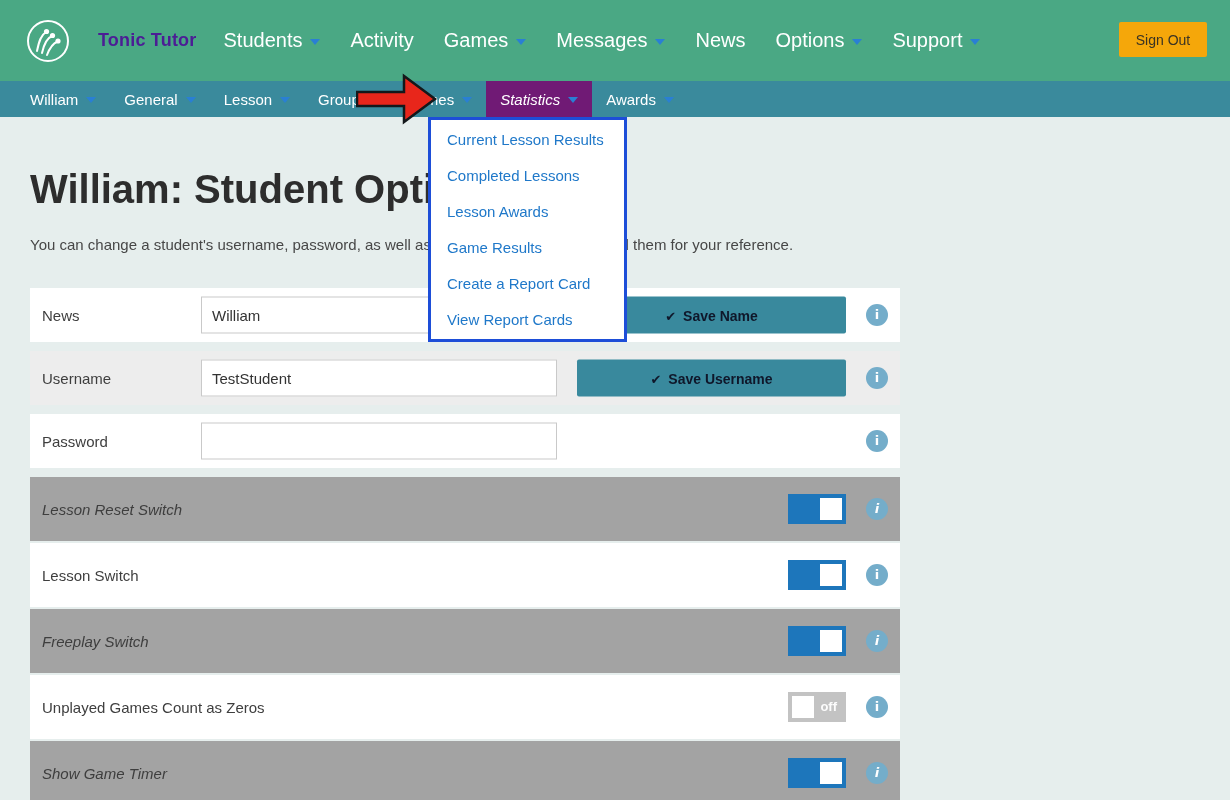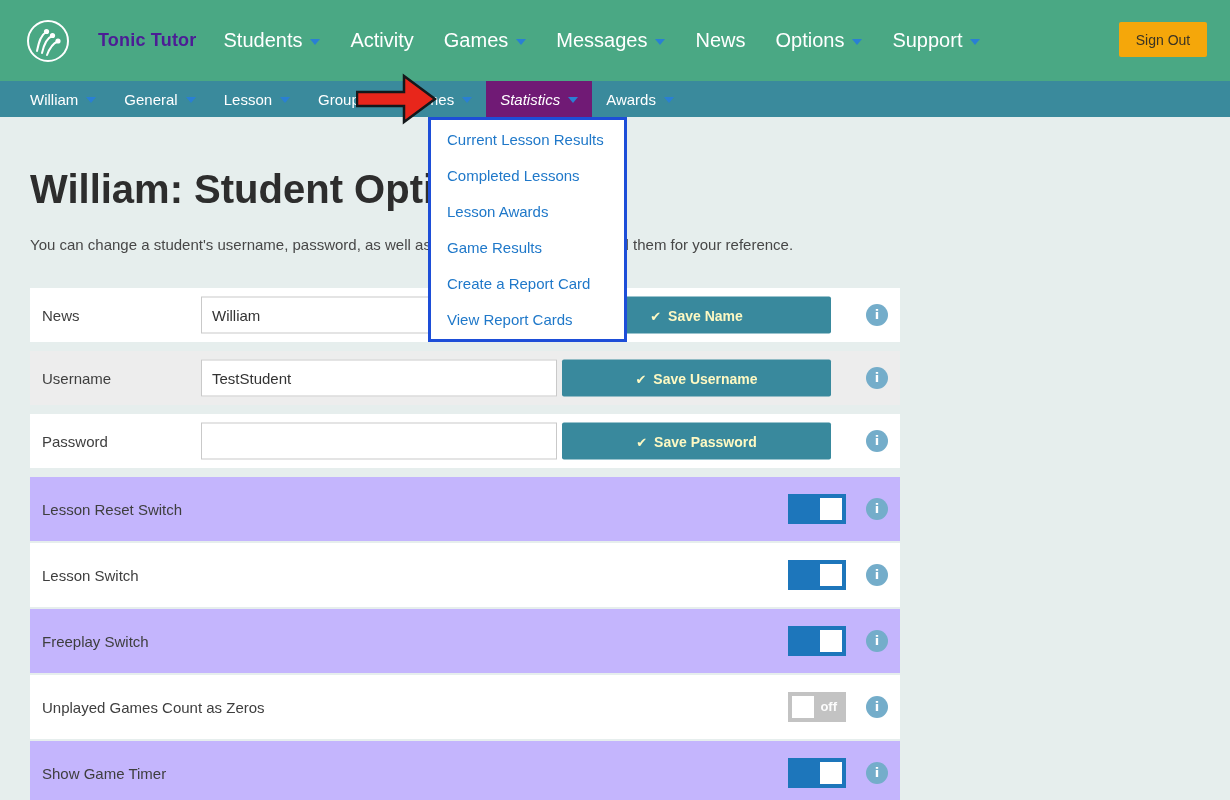--- a/index.html
+++ b/index.html
@@ -62,35 +62,35 @@
   
   .main { padding-left:30px; }
   .page-title { margin:50px 0 0; font-size:40px; font-weight:700; color:#2d2d2d; }
   .intro { margin:24px 0 0; font-size:15px; color:#474747; }
   .rows { margin-top:35px; width:870px; }
 
   .row { position:relative; }
   .form-row { height:54px; margin-bottom:9px; background:#fff; }
   .form-row.shaded { background:#ededed; }
   .toggle-row { height:64px; margin-bottom:2px; background:#fff; }
-  .toggle-row.shaded { background:#c4b5fd; }
+  .toggle-row.shaded { background:#a3a3a3;font-style:italic; }
 
   .row-label {
     position:absolute; left:12px; top:50%; transform:translateY(-50%);
     font-size:15px; color:#3e3e3e;
   }
   .text-input {
     position:absolute; left:171px; top:50%; transform:translateY(-50%);
     width:356px; height:37px; box-sizing:border-box;
     border:1px solid #c9c9c9; padding:0 10px; font-size:15px; color:#333;
     background:#fff; font-family:"Liberation Sans","DejaVu Sans",sans-serif;
   }
   .save-btn {
-    position:absolute; right:69px; top:50%; transform:translateY(-50%);
-    width:269px; height:37px; background:#39899d; color:#fef9c3;
+    position:absolute; right:54px; top:50%; transform:translateY(-50%);
+    width:269px; height:37px; background:#39899d; color:#0f172a;
     border:none; border-radius:2px; font-size:14px; font-weight:bold; cursor:pointer;
     font-family:"Liberation Sans","DejaVu Sans",sans-serif;
   }
   .check { margin-right:7px; font-size:13px; }
   .info {
     position:absolute; right:12px; top:50%; transform:translateY(-50%);
     width:22px; height:22px; border-radius:50%; background:#74adca;
     color:#fff; font-size:13px; font-weight:bold; text-align:center; line-height:22px;
     font-family:"DejaVu Sans",sans-serif; cursor:pointer;
   }
@@ -215,21 +215,20 @@
   </div>
         <div class="row form-row shaded">
     <span class="row-label">Username</span>
     <input class="text-input" type="text" value="TestStudent" style="">
     <button class="save-btn"><span class="check">✔</span><span class="btn-label">Save Username</span></button>
     <span class="info">i</span>
   </div>
         <div class="row form-row">
     <span class="row-label">Password</span>
     <input class="text-input" type="text" value="" style="">
-    <button class="save-btn"><span class="check">✔</span><span class="btn-label">Save Password</span></button>
     <span class="info">i</span>
   </div>
         <div class="row toggle-row shaded">
     <span class="row-label">Lesson Reset Switch</span>
     <span class="toggle on">
       <span class="knob"></span>
 
     </span>
     <span class="info">i</span>
   </div>

